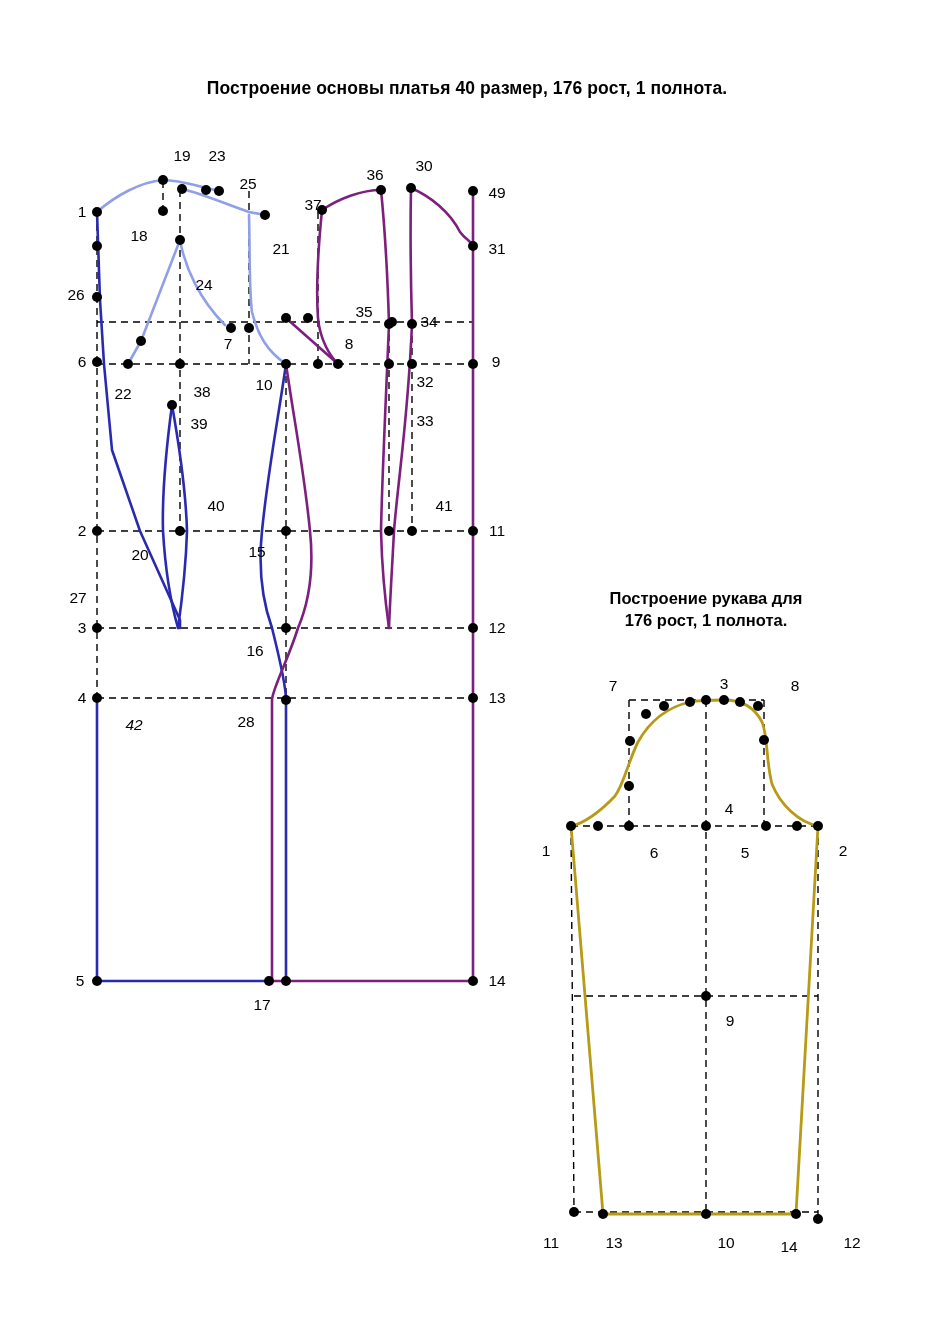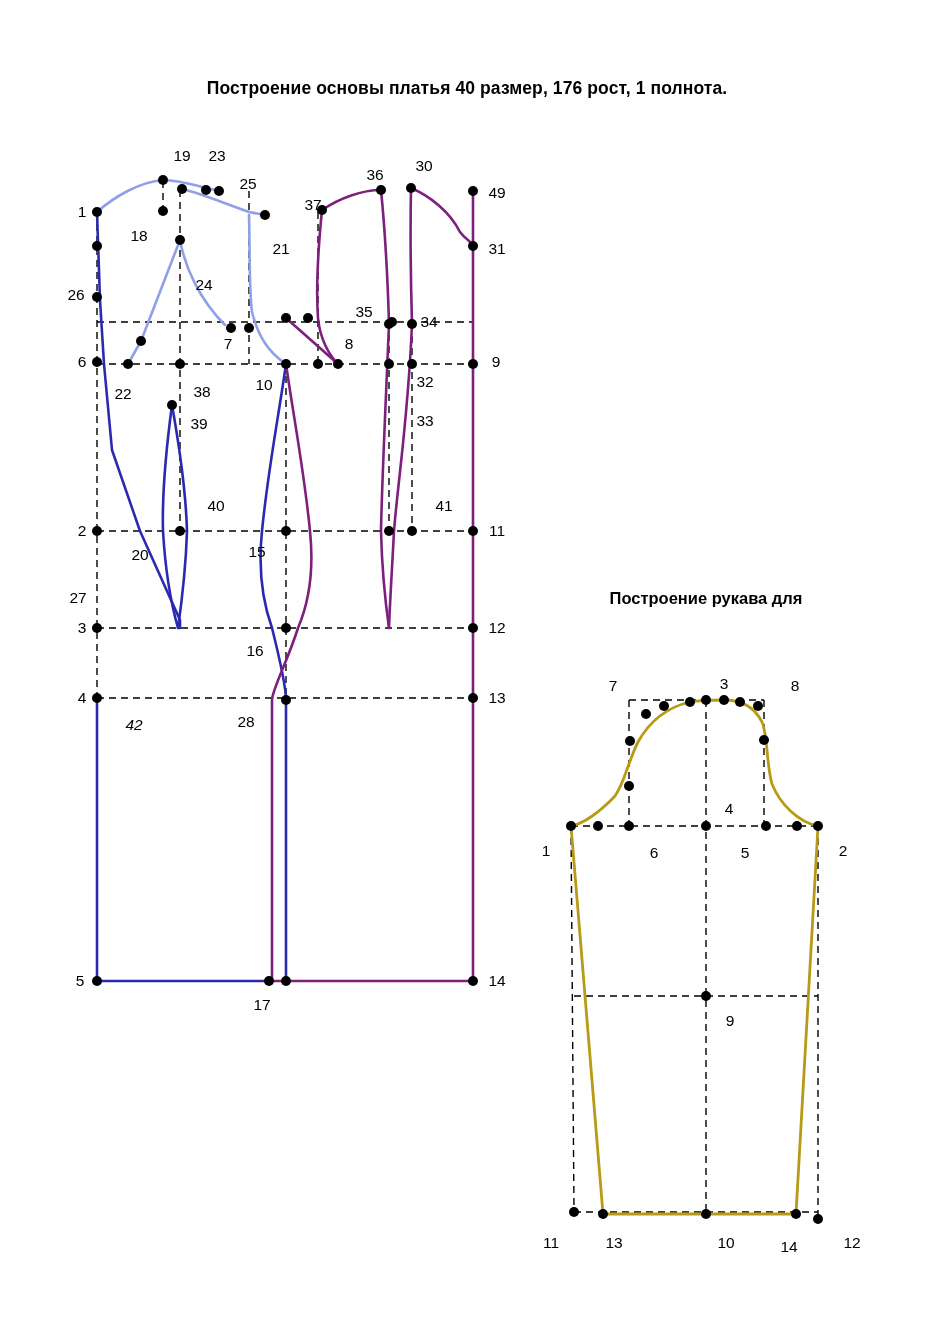--- a/index.html
+++ b/index.html
@@ -60,20 +60,21 @@
 </style>
 </head>
 <body>
 
 <div id="page">
 
   <div class="title-main">Построение основы платья 40 размер, 176 рост, 1 полнота.</div>
 
   <div class="title-sleeve">
     <div>Построение рукава для</div>
+    <div>176 рост, 1 полнота.</div>
   </div>
 
   <svg class="layer" viewBox="0 0 934 1322">
 
     <g stroke="#000" stroke-width="1.4" fill="none" stroke-dasharray="7,5">
 
       <line x1="97" y1="212" x2="97" y2="981"></line>
       <line x1="180" y1="190" x2="180" y2="531"></line>
       <line x1="249" y1="191" x2="249" y2="364"></line>
       <line x1="318" y1="212" x2="318" y2="364"></line>

